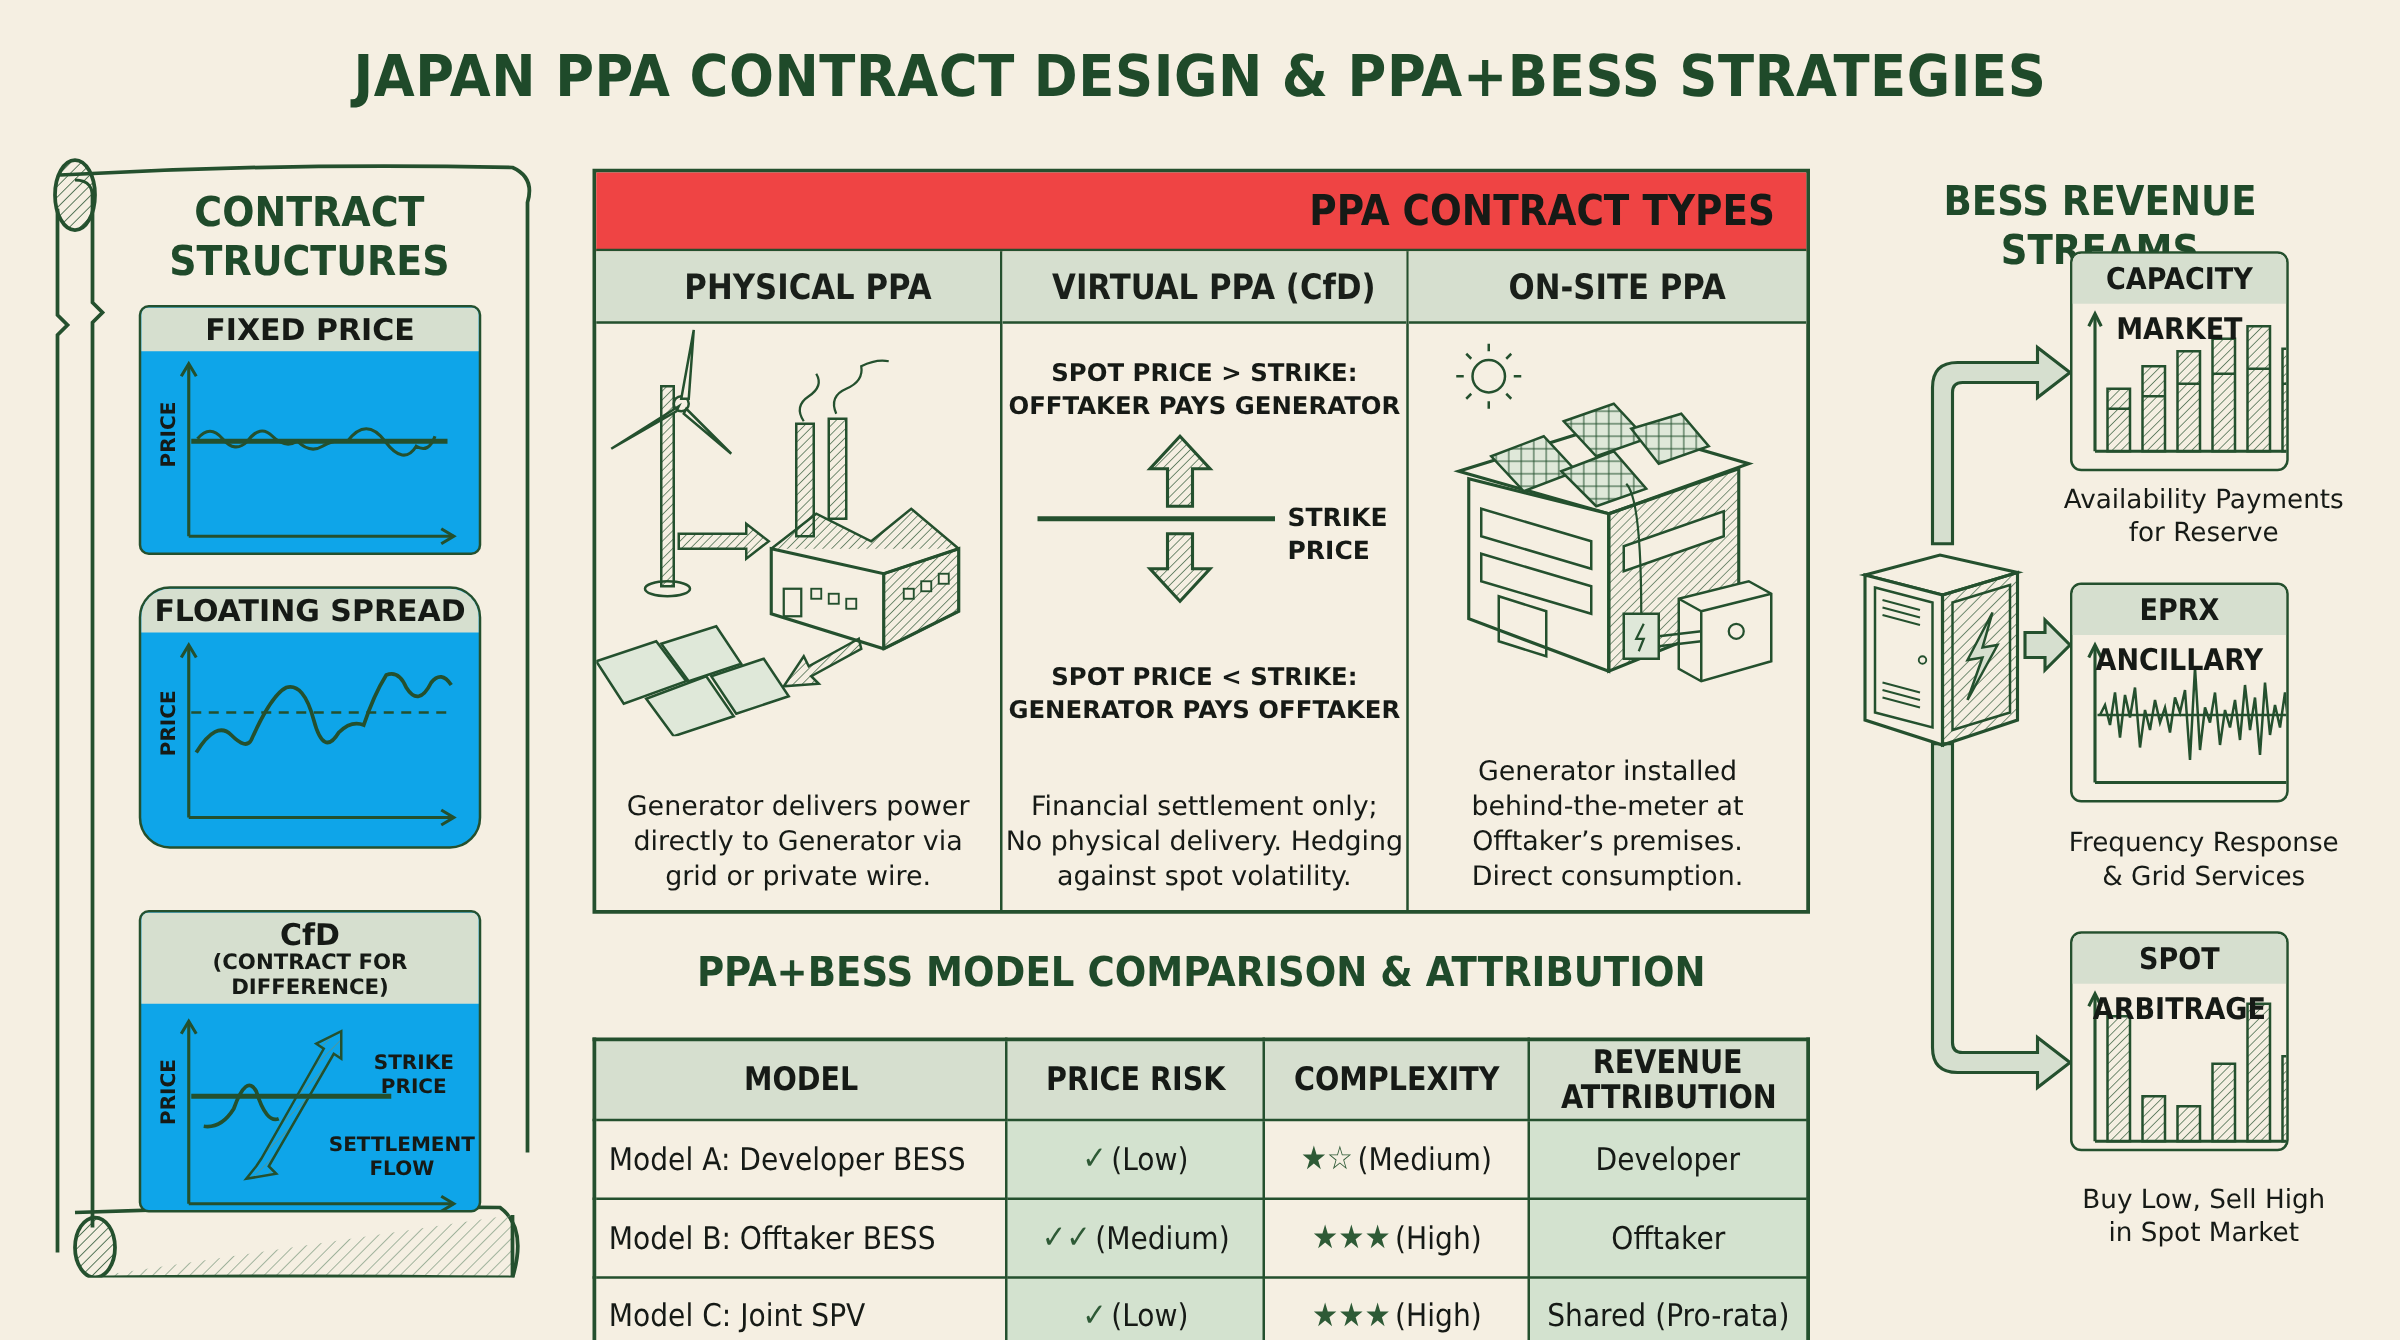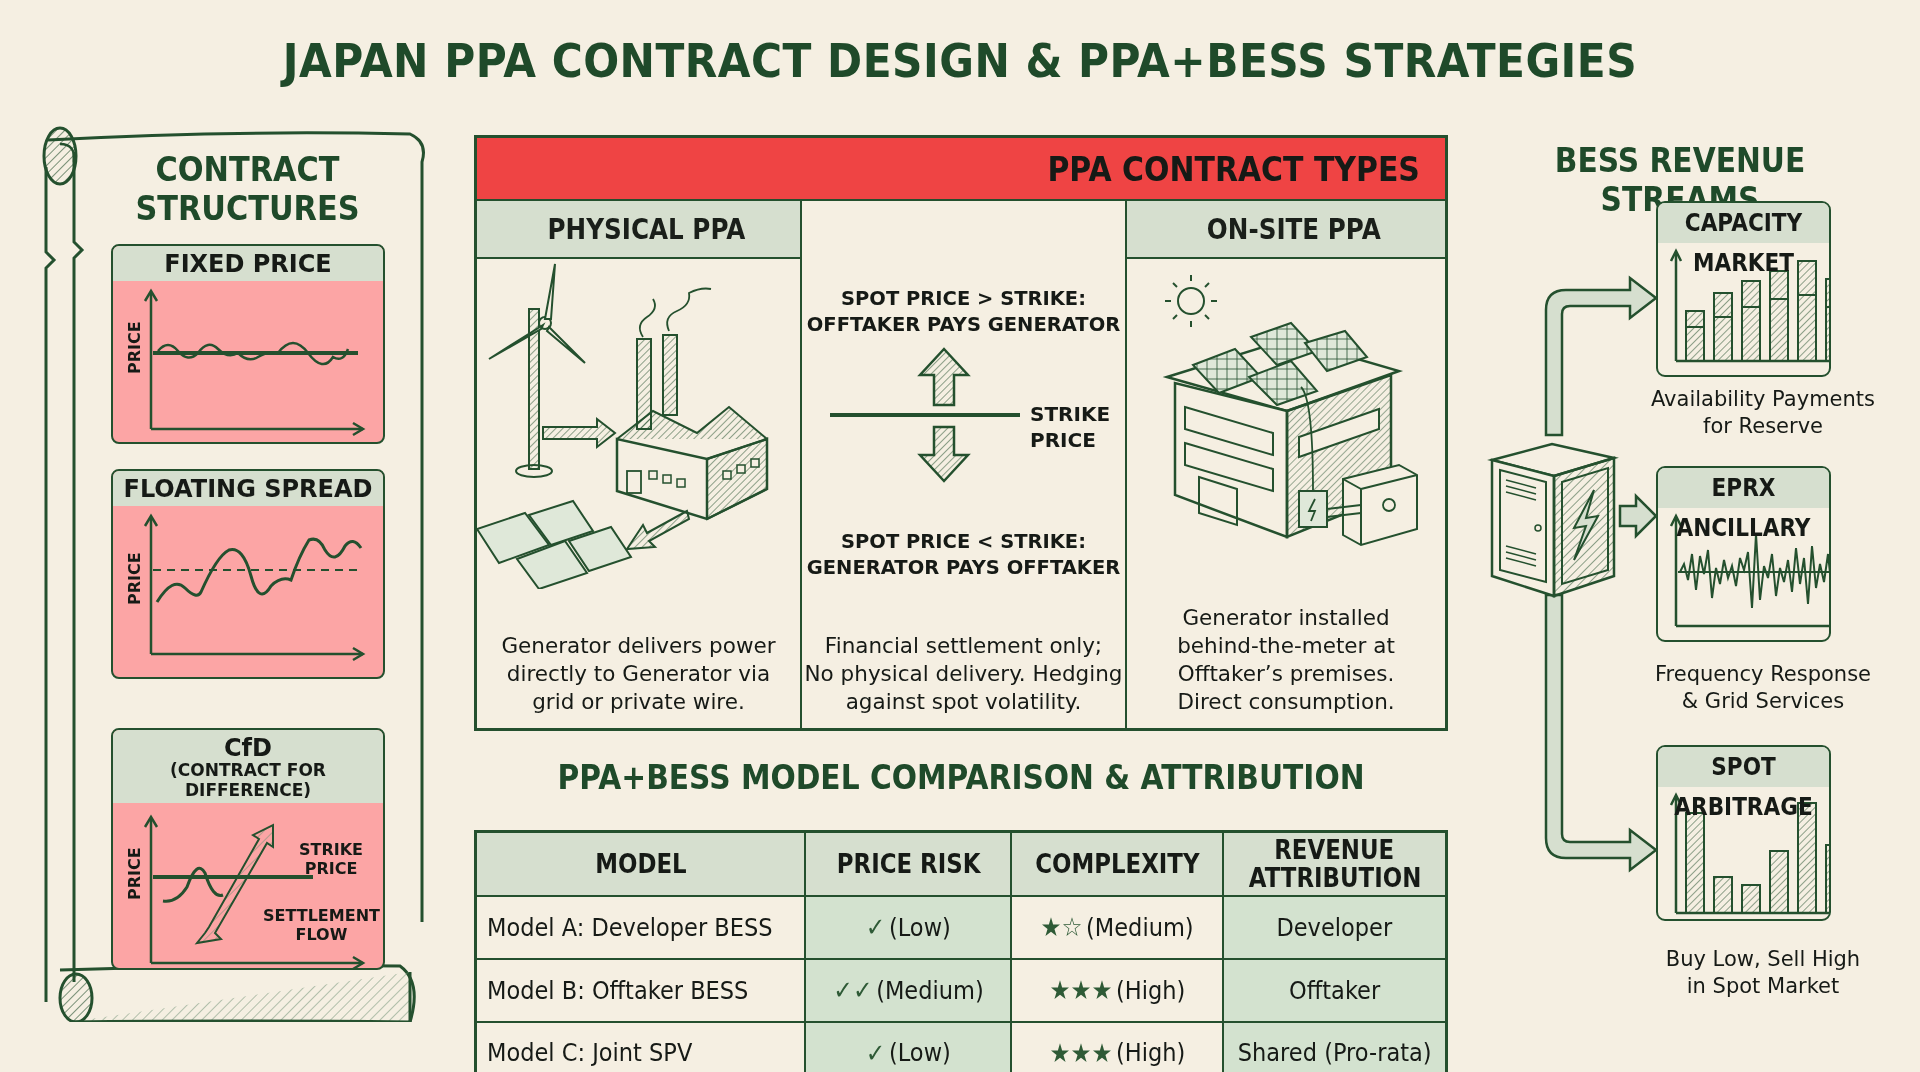--- a/index.html
+++ b/index.html
@@ -18,21 +18,21 @@
   }
   
   .scroll-svg { left: 30px; top: 122px; }
   .scroll-title {
     left: 110px; width: 275px; top: 150px; text-align: center;
     font-size: 33px; font-weight: bold; color: #1f4a2a; line-height: 39px;
     transform: scaleX(0.92);
   }
   .mini-card {
     position: absolute; left: 111px; width: 274px;
-    border: 2.5px solid #24502e; border-radius: 8px; background: #fca5a5;
+    border: 2.5px solid #24502e; border-radius: 8px; background: #0ea5e9;
     overflow: hidden;
   }
   .mini-card .hdr {
     background: #d6dfcf; text-align: center; font-weight: bold;
     font-size: 24px; color: #161a16; padding: 4px 0 3px 0;
   }
   .mini-card .hdr .sub { display: block; font-size: 17px; font-weight: bold; margin-top: -2px; }
   .mini-card svg { display: block; }
   .price-lbl {
     position: absolute; font-size: 16px; font-weight: bold; color: #161a16;
@@ -146,21 +146,21 @@
     <line x1="38" y1="148" x2="38" y2="12" stroke="#24502e" stroke-width="2.5"></line>
     <path d="M32 20 L38 10 L44 20" fill="none" stroke="#24502e" stroke-width="2.5"></path>
     <line x1="38" y1="148" x2="250" y2="148" stroke="#24502e" stroke-width="2.5"></line>
     <path d="M240 142 L250 148 L240 154" fill="none" stroke="#24502e" stroke-width="2.5"></path>
     <line x1="40" y1="72" x2="245" y2="72" stroke="#24502e" stroke-width="4"></line>
     <path d="M45 70 Q55 58 65 70 T85 72 Q95 58 105 68 T125 72 Q135 82 145 76 T165 72 Q180 52 195 72 T220 76 Q230 82 235 68" fill="none" stroke="#24502e" stroke-width="2.5"></path>
   </svg>
   <div class="price-lbl" style="left:12px;top:128px;">PRICE</div>
 </div>
 
-<div class="mini-card" style="top:469px;height:210px;">
+<div class="mini-card" style="top:469px;height:210px;border-radius:25px;">
   <div class="hdr">FLOATING SPREAD</div>
   <svg width="270" height="170">
     <line x1="38" y1="148" x2="38" y2="12" stroke="#24502e" stroke-width="2.5"></line>
     <path d="M32 20 L38 10 L44 20" fill="none" stroke="#24502e" stroke-width="2.5"></path>
     <line x1="38" y1="148" x2="250" y2="148" stroke="#24502e" stroke-width="2.5"></line>
     <path d="M240 142 L250 148 L240 154" fill="none" stroke="#24502e" stroke-width="2.5"></path>
     <line x1="40" y1="64" x2="245" y2="64" stroke="#24502e" stroke-width="2" stroke-dasharray="8 6"></line>
     <path d="M44 96 Q60 70 72 82 T88 86 Q104 50 116 44 Q130 40 138 70 T158 80 Q168 70 178 74 Q186 50 196 34 Q206 30 212 44 Q222 60 232 40 Q240 30 248 42" fill="none" stroke="#24502e" stroke-width="3"></path>
   </svg>
   <div class="price-lbl" style="left:12px;top:134px;">PRICE</div>
@@ -243,20 +243,21 @@
         </g>
       </svg>
       <div class="ppa-desc">
         <div>Generator delivers power</div>
         <div>directly to Generator via</div>
         <div>grid or private wire.</div>
       </div>
     </div>
 
     <div class="ppa-col" style="width:325px;">
+      <div class="ppa-col-hdr"><span>VIRTUAL PPA (CfD)</span></div>
       <div class="vppa-cap" style="top:85px;">
         <div>SPOT PRICE &gt; STRIKE:</div>
         <div>OFFTAKER PAYS GENERATOR</div>
       </div>
       <svg class="abs" style="left:20px;top:140px;" width="200" height="160">
         <defs>
           <pattern id="h3" width="5" height="5" patternUnits="userSpaceOnUse" patternTransform="rotate(45)">
             <line x1="0" y1="0" x2="0" y2="5" stroke="#24502e" stroke-width="1"></line>
           </pattern>
         </defs>

